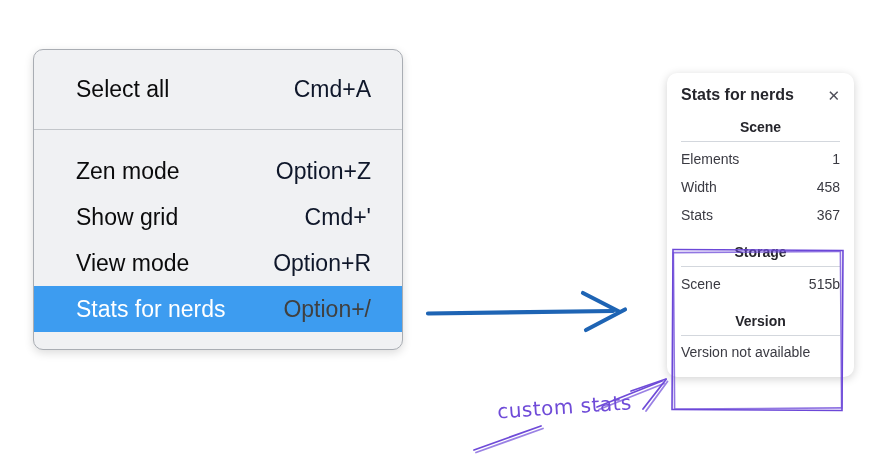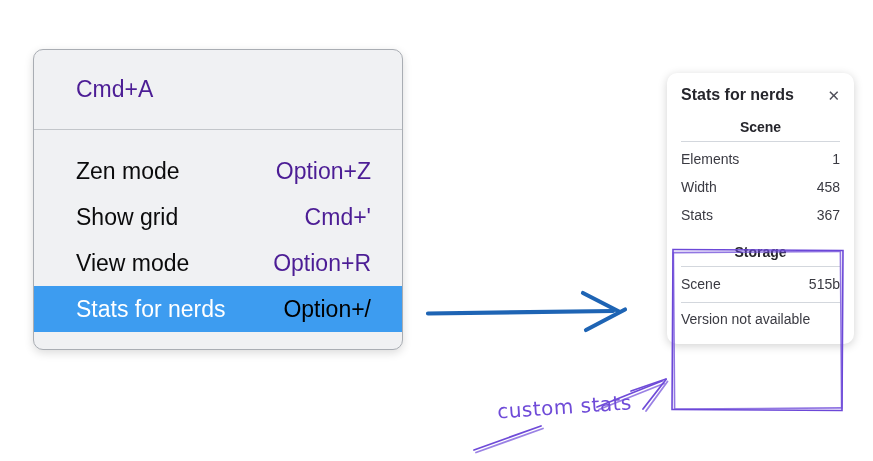--- a/index.html
+++ b/index.html
@@ -43,28 +43,28 @@
     display: flex;
     align-items: center;
     justify-content: space-between;
     padding: 0 31px 0 42px;
     font-size: 23px;
     color: #0b0b0c;
     cursor: default;
   }
   .menu-section-top .menu-item { height: 45px; }
   .menu-item .shortcut {
-    color: #4c1d95;
+    color: #0f172a;
   }
   .menu-item.selected {
     background: #3d9cf0;
     color: #ffffff;
   }
   .menu-item.selected .shortcut {
-    color: #000000;
+    color: #404040;
   }
 
   
   .stats-panel {
     position: absolute;
     left: 667px;
     top: 73px;
     width: 187px;
     box-sizing: border-box;
     background: #ffffff;
@@ -147,20 +147,21 @@
   }
 </style>
 </head>
 <body>
 
 <div class="stage">
 
   <div class="context-menu">
     <div class="menu-section-top">
       <div class="menu-item">
+        <span>Select all</span>
         <span class="shortcut">Cmd+A</span>
       </div>
     </div>
     <div class="menu-divider"></div>
     <div class="menu-section-main">
       <div class="menu-item">
         <span>Zen mode</span>
         <span class="shortcut">Option+Z</span>
       </div>
       <div class="menu-item">
@@ -206,20 +207,21 @@
     <div>
       <div class="stat-section-heading">Storage</div>
       <hr class="stat-hr">
       <div class="stat-row">
         <span>Scene</span>
         <span>515b</span>
       </div>
     </div>
 
     <div>
+      <div class="stat-section-heading">Version</div>
       <hr class="stat-hr">
       <div class="stat-note">Version not available</div>
     </div>
   </div>
 
   <svg class="overlay" viewBox="0 0 873 461" xmlns="http://www.w3.org/2000/svg">
 
     <g stroke="#1e64b4" stroke-width="4.2" stroke-linecap="round" fill="none">
       <path d="M428,313.5 L613,311"></path>
       <path d="M583,293 L619,311.5"></path>

